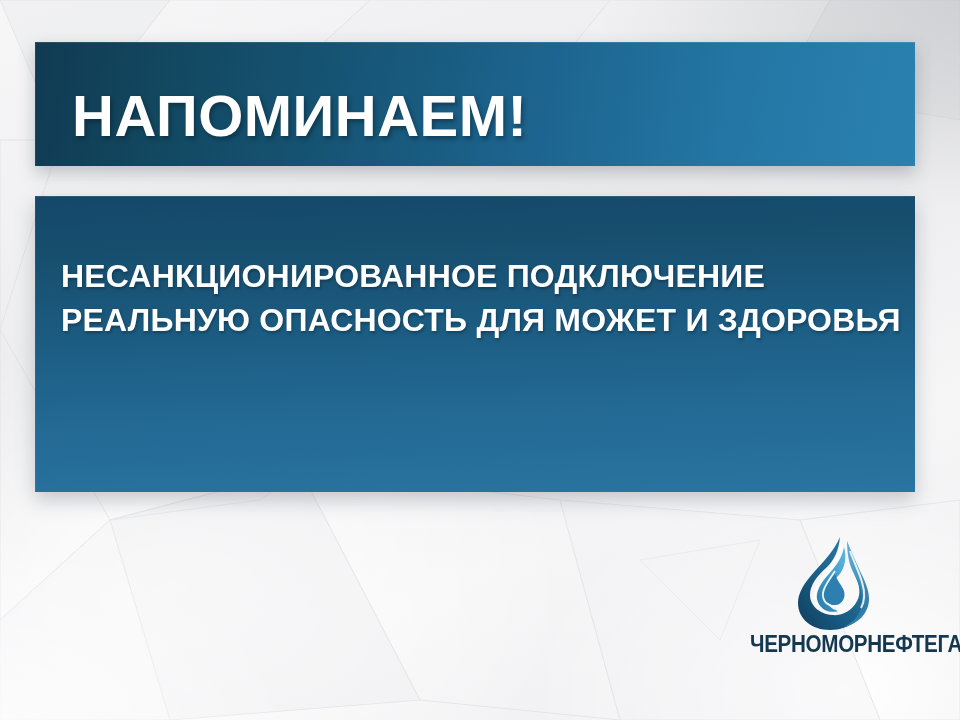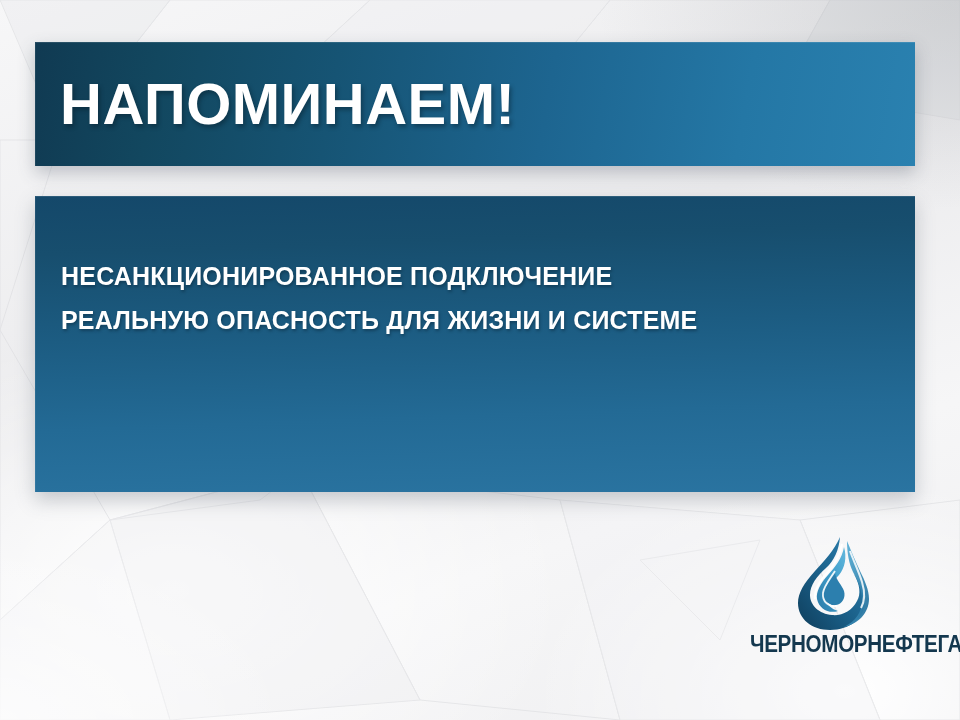--- a/index.html
+++ b/index.html
@@ -69,21 +69,21 @@
     border-top: 1px solid rgba(255,255,255,0.10);
     border-left: 1px solid rgba(255,255,255,0.06);
     pointer-events: none;
   }
 
   #poster-title {
     position: absolute;
     left: 25px;
     top: 50%;
     transform: translateY(-50%);
-    margin: 0;
+    margin: 12px;
     color: #ffffff;
     font-family: "Liberation Sans", sans-serif;
     font-size: 58px;
     font-weight: bold;
     letter-spacing: 0.5px;
     line-height: 1;
     white-space: nowrap;
     text-shadow: 2px 3px 4px rgba(6,28,42,0.45);
   }
 
@@ -115,21 +115,21 @@
   #message-body {
     position: absolute;
     left: 26px;
     top: 58px;
     right: 14px;
   }
   .message-line {
     display: block;
     color: #ffffff;
     font-family: "Liberation Sans", sans-serif;
-    font-size: 25px;
+    font-size: 32px;
     font-weight: bold;
     letter-spacing: 0.2px;
     line-height: 44px;
     white-space: nowrap;
     text-shadow: 1px 2px 3px rgba(6,28,42,0.40);
   }
 
   
   #logo-block {
     position: absolute;
@@ -196,21 +196,21 @@
 
   <div id="vignette"></div>
 
   <div id="header-banner">
     <h1 id="poster-title">НАПОМИНАЕМ!</h1>
   </div>
 
   <div id="message-panel">
     <div id="message-body">
       <span class="message-line">НЕСАНКЦИОНИРОВАННОЕ ПОДКЛЮЧЕНИЕ</span>
-      <span class="message-line">РЕАЛЬНУЮ ОПАСНОСТЬ ДЛЯ ЖИЗНИ И СИСТЕМЕ</span>
+      <span class="message-line">РЕАЛЬНУЮ ОПАСНОСТЬ ДЛЯ МОЖЕТ И ЗДОРОВЬЯ</span>
     </div>
   </div>
 
   <div id="logo-block">
 
     <svg id="logo-mark" viewBox="0 0 94 96" aria-hidden="true">
       <defs>
         <linearGradient id="gradOuter" x1="0" y1="1" x2="1" y2="0">
           <stop offset="0%" stop-color="#0f3e5c"></stop>
           <stop offset="45%" stop-color="#1a5f88"></stop>

